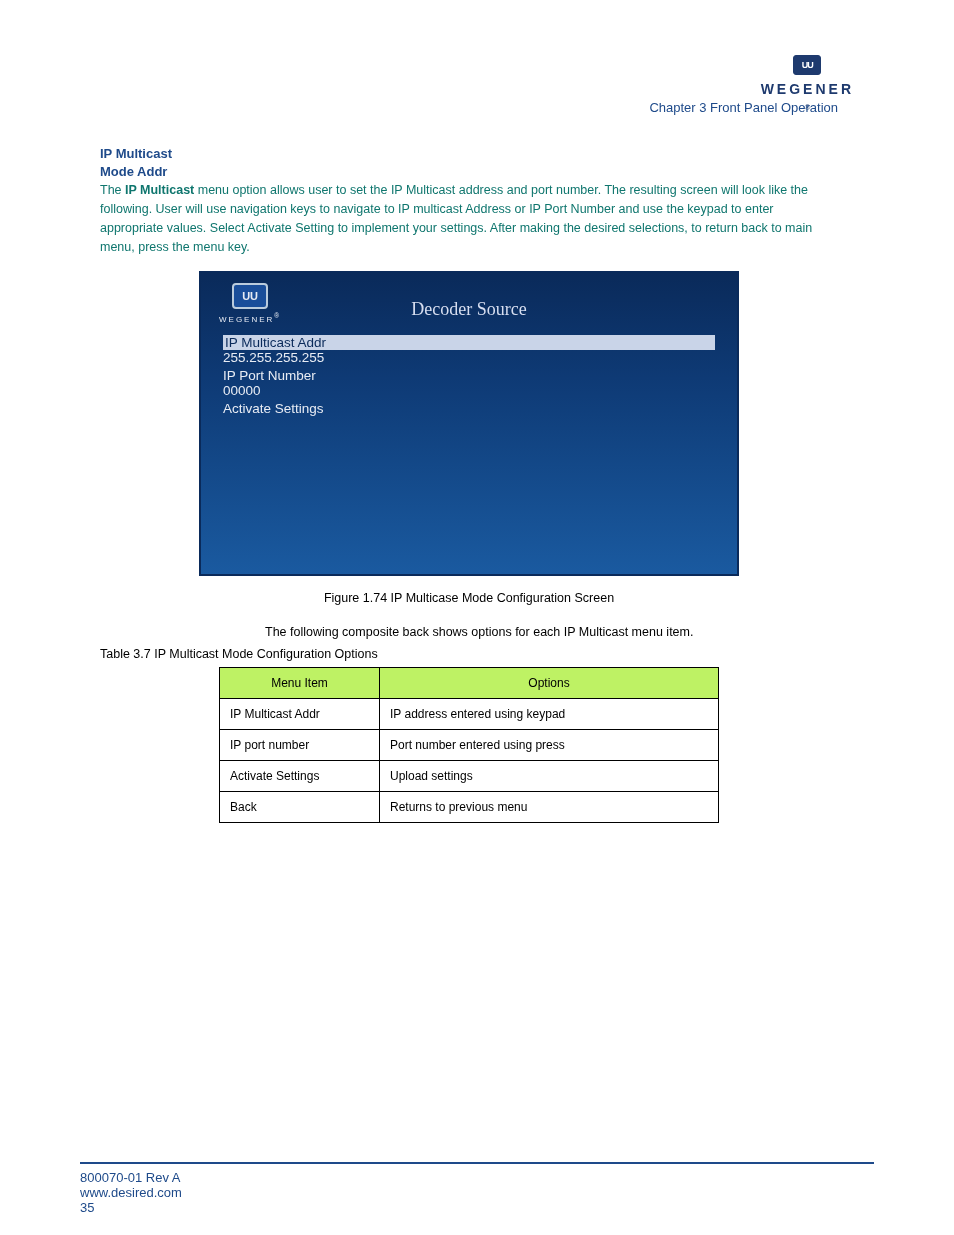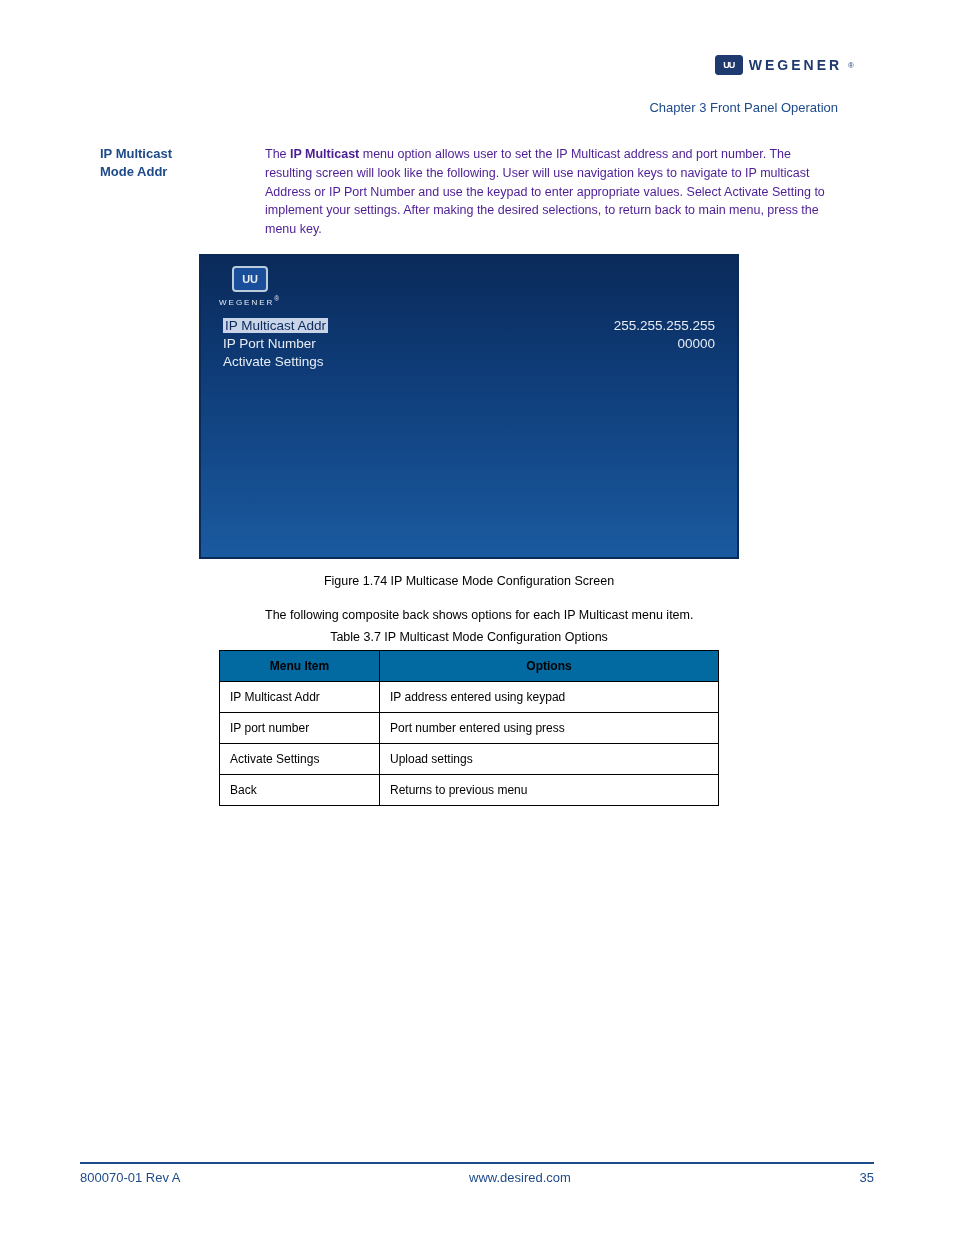--- a/index.html
+++ b/index.html
@@ -1,15 +1,15 @@
 <!DOCTYPE html>
 <html><head>
 <meta charset="utf-8">
 <style>
-  * { box-sizing: border-box; margin: 0; padding: 0; }
+  * { box-sizing: border-box; margin: 0; padding: 0; flex-direction: column; }
   body {
     width: 954px;
     height: 1235px;
     background: #ffffff;
     font-family: Arial, Helvetica, sans-serif;
     position: relative;
     color: #000;
   }
   .header-logo {
     position: absolute;
@@ -65,21 +65,21 @@
     width: 165px;
     color: #1e4a8a;
     font-weight: bold;
     font-size: 13px;
     line-height: 1.4;
   }
   .section-body {
     flex: 1;
     font-size: 12.5px;
     line-height: 1.5;
-    color: #4c1d95;
+    color: #0f766e;
   }
   .decoder-panel {
     width: 540px;
     height: 305px;
     margin: 15px auto 15px auto;
     background: linear-gradient(to bottom, #0a2a5a 0%, #0e3a75 35%, #1a5aa0 100%);
     border: 2px solid #0a2a5a;
     position: relative;
     color: #e8ecf4;
   }
@@ -139,39 +139,38 @@
     text-align: center;
     font-size: 12.5px;
     margin: 10px 0 20px 0;
   }
   .table-intro {
     font-size: 12.5px;
     margin-left: 165px;
     margin-bottom: 8px;
   }
   .table-caption {
-    text-align: center;
     font-size: 12.5px;
     margin-bottom: 6px;
   }
   table.menu-table {
     border-collapse: collapse;
     width: 500px;
     margin: 0 auto;
     font-size: 12px;
   }
   table.menu-table th, table.menu-table td {
     border: 1.5px solid #000;
     padding: 8px 10px;
     text-align: left;
     vertical-align: middle;
   }
   table.menu-table th {
-    background: #0369a1;
-    font-weight: bold;
+    background: #bef264;
+    font-weight: normal;
     text-align: center;
   }
   table.menu-table td:first-child { width: 160px; }
   .footer-line {
     position: absolute;
     left: 80px; right: 80px;
     top: 1162px;
     border-top: 2px solid #1e4a8a;
   }
   .footer {
@@ -204,20 +203,21 @@
     <div class="section-body">
       <span>The </span><strong>IP Multicast</strong><span> menu option allows user to set the IP Multicast address and port number. The resulting screen will look like the following. User will use navigation keys to navigate to IP multicast Address or IP Port Number and use the keypad to enter appropriate values. Select Activate Setting to implement your settings. After making the desired selections, to return back to main menu, press the menu key.</span>
     </div>
   </div>
 
   <div class="decoder-panel">
     <div class="panel-logo">
       <div class="plogo-badge">UU</div>
       <div class="plogo-text"><span>WEGENER</span><sup>®</sup></div>
     </div>
+    <div class="panel-title">Decoder Source</div>
     <div class="panel-rows">
       <div class="panel-row">
         <span class="plabel selected">IP Multicast Addr</span>
         <span class="pvalue">255.255.255.255</span>
       </div>
       <div class="panel-row">
         <span class="plabel">IP Port Number</span>
         <span class="pvalue">00000</span>
       </div>
       <div class="panel-row">

